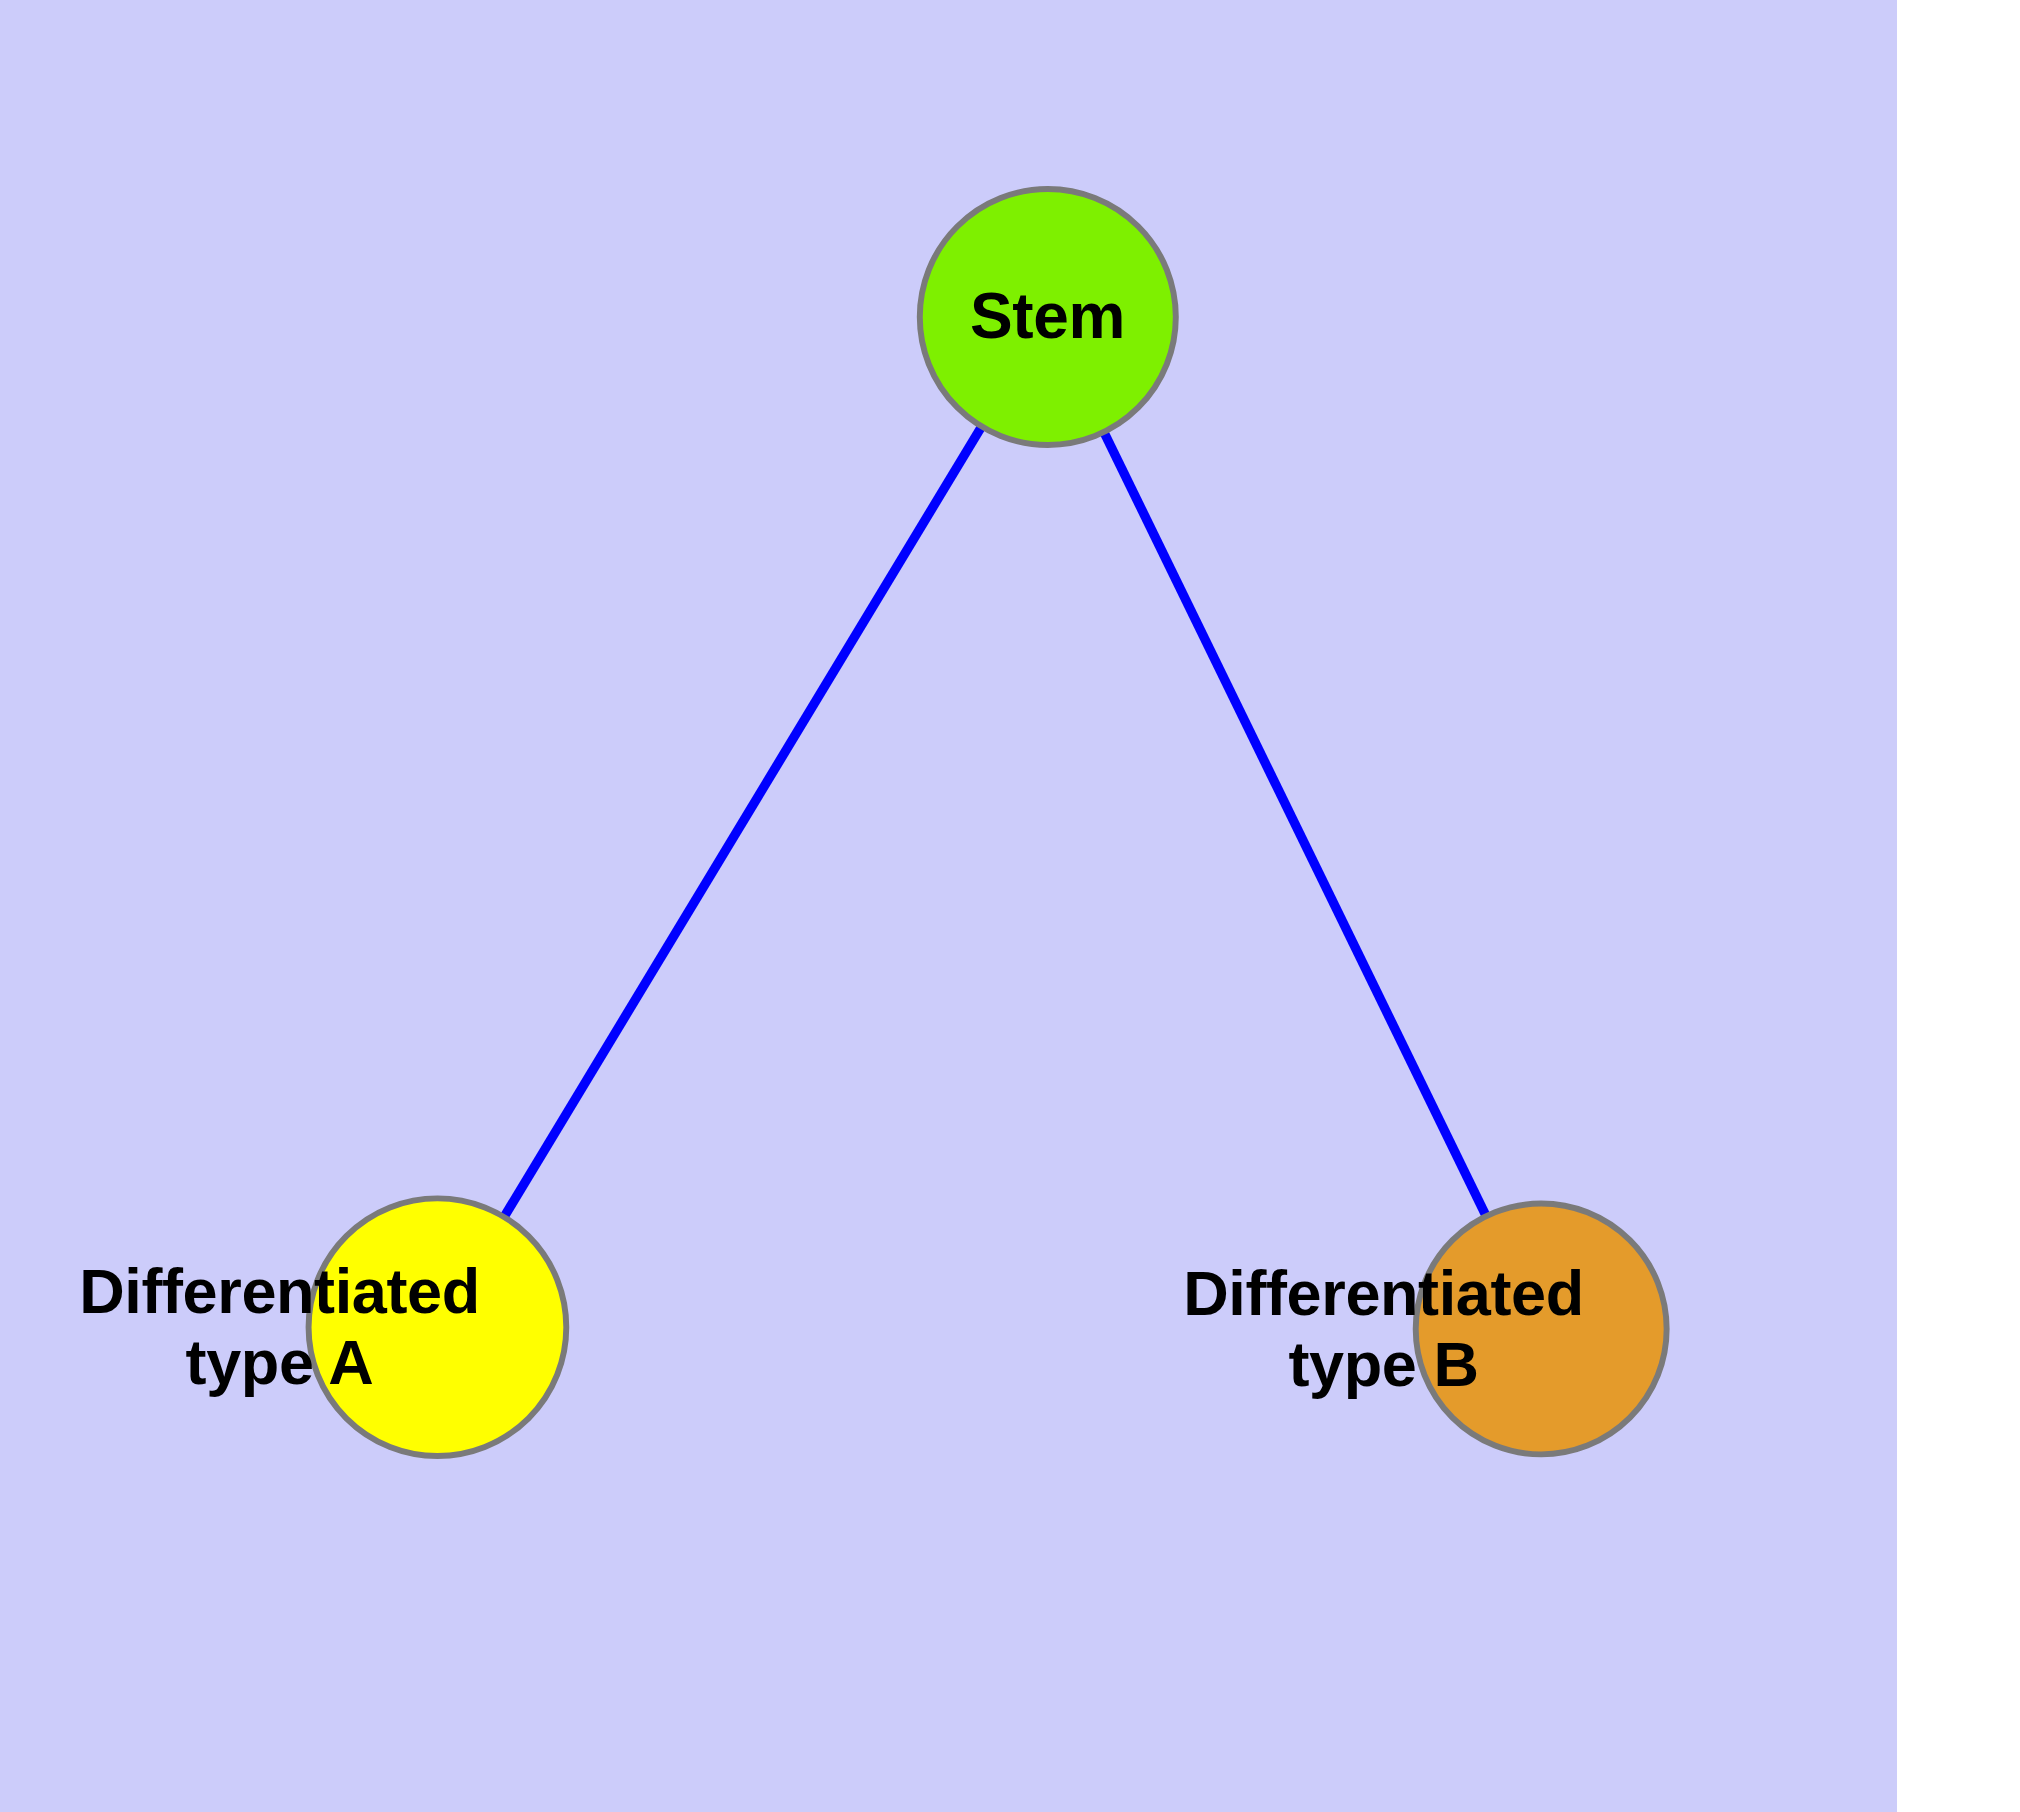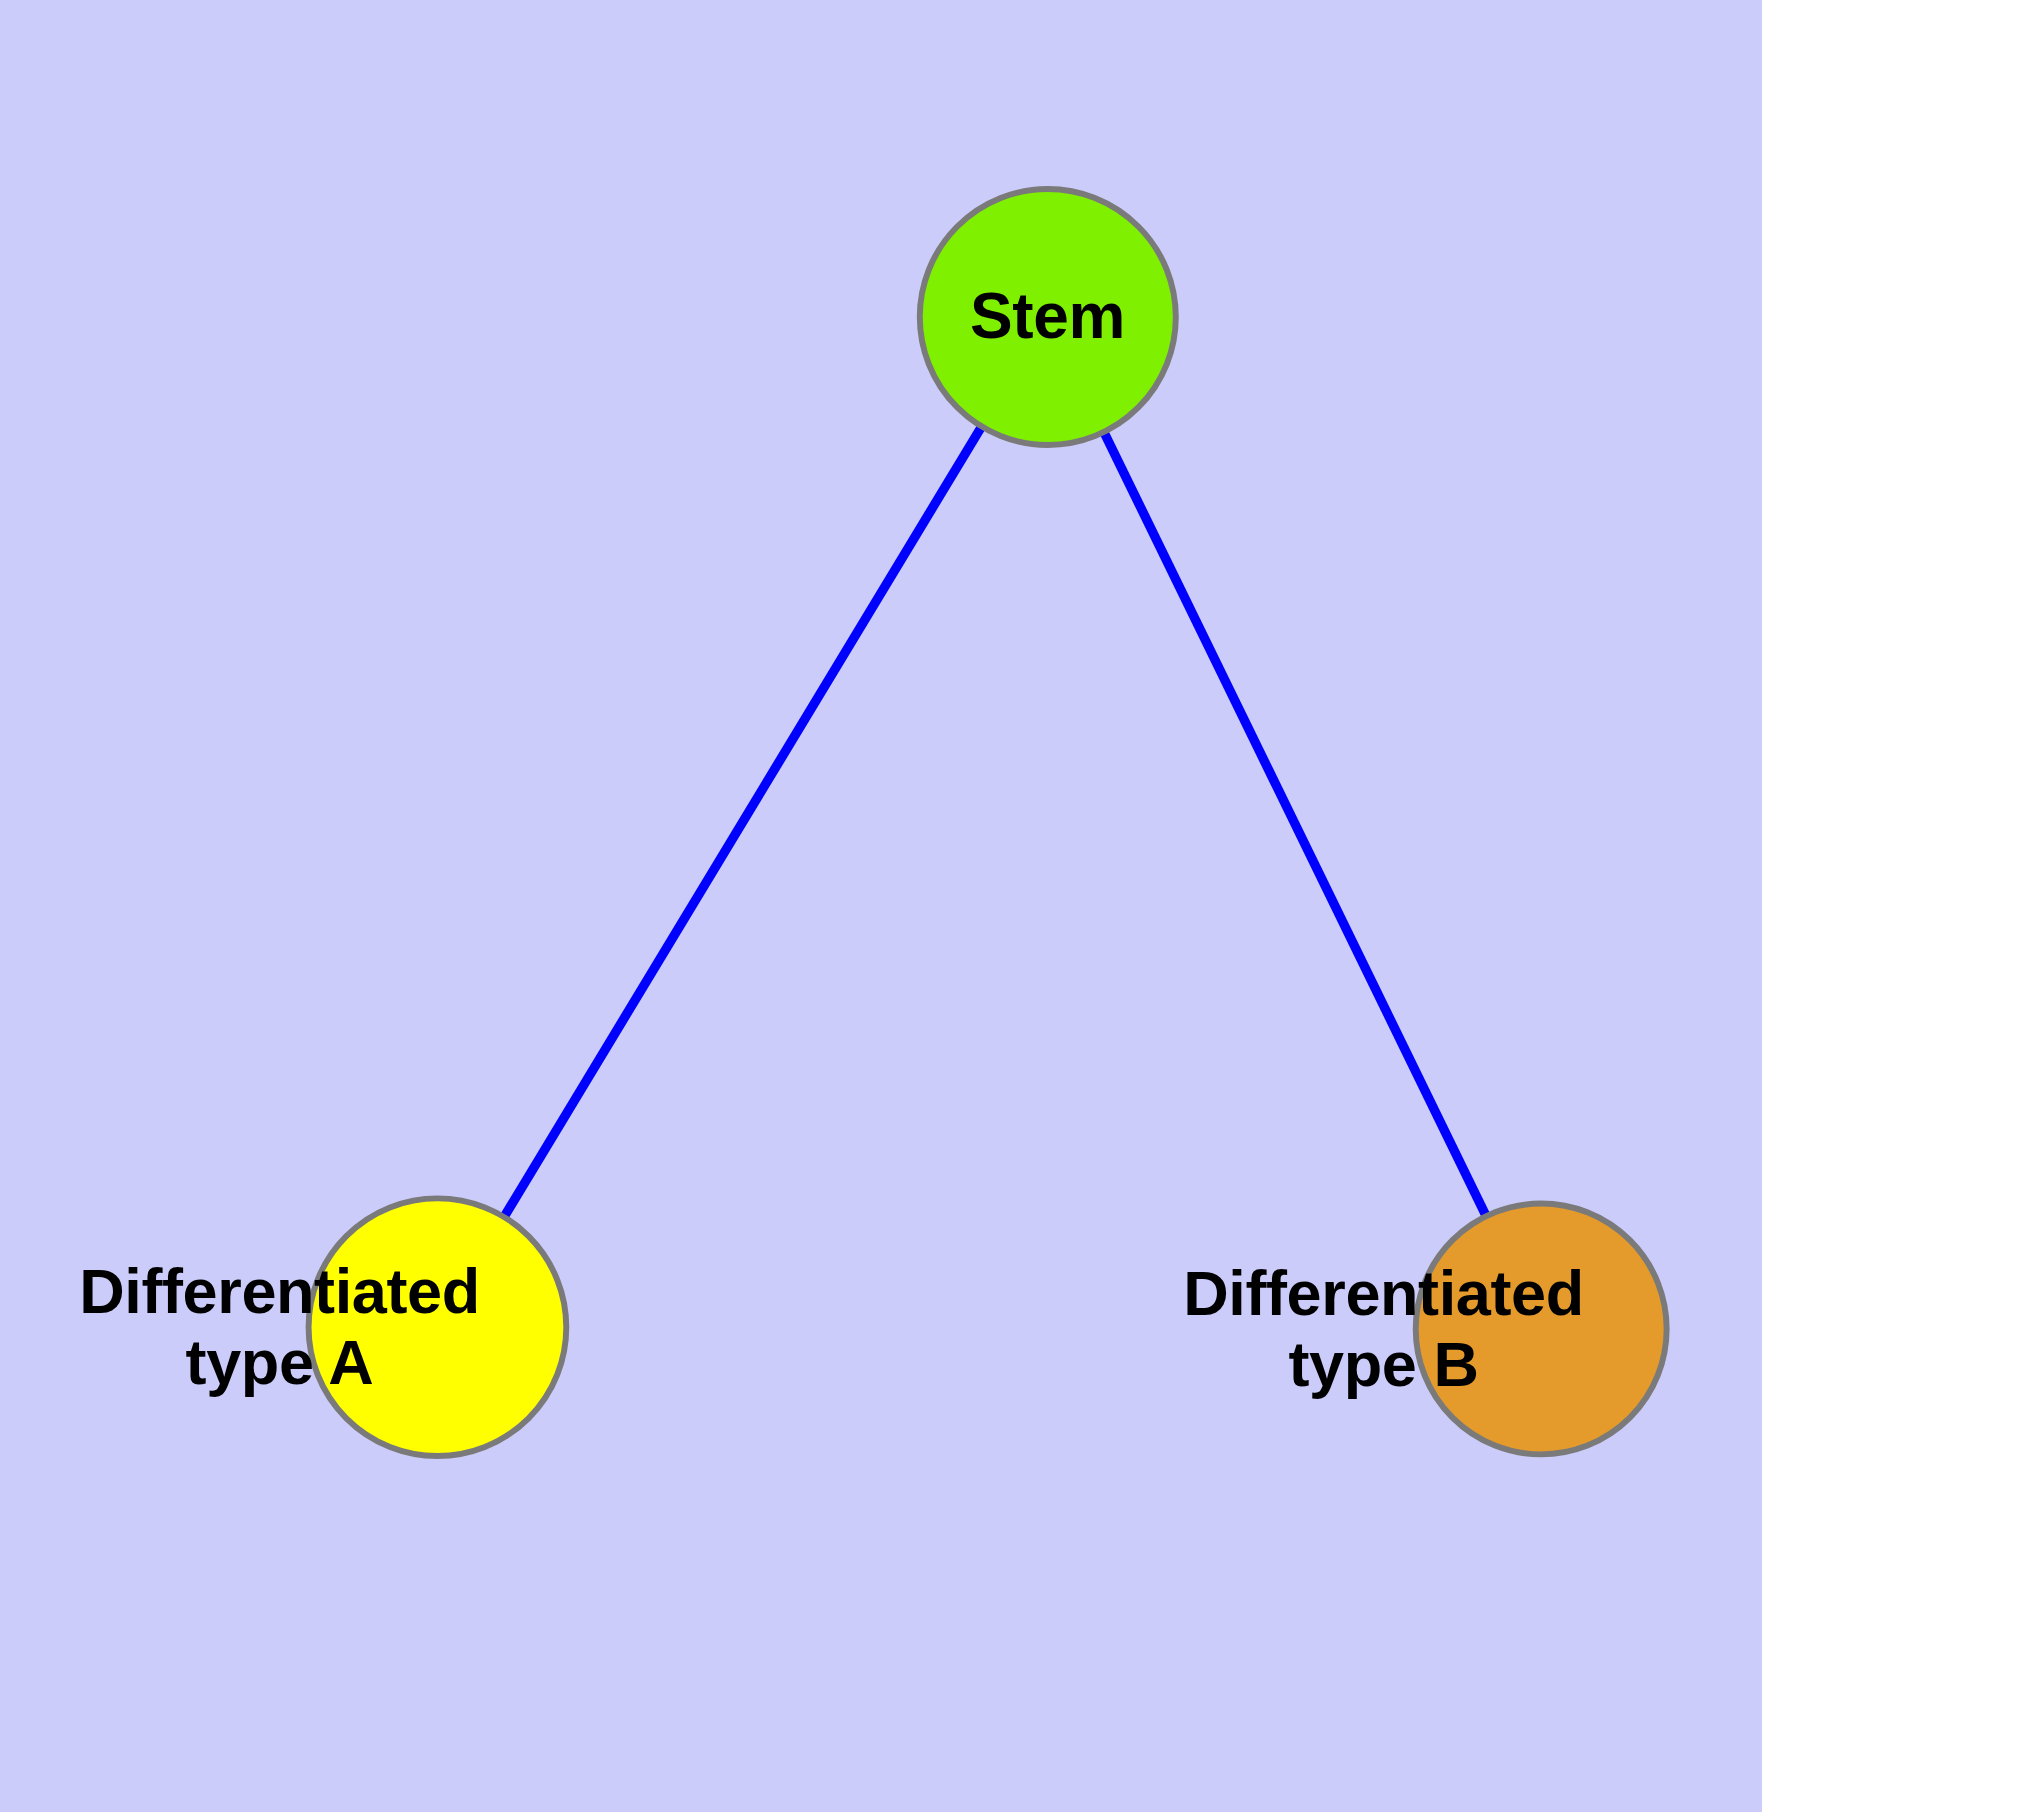--- a/index.html
+++ b/index.html
@@ -6,21 +6,21 @@
   html, body {
     margin: 0;
     padding: 0;
   }
   body {
     background: #ffffff;
     font-family: "Liberation Sans", sans-serif;
   }
   #stage {
     position: relative;
-    width: 1762px;
+    width: 1897px;
     height: 1812px;
     overflow: hidden;
   }
   #canvas-bg {
     position: absolute;
     left: 0;
     top: 0;
     width: 2021px;
     height: 1812px;
     background: #ccccfa;

